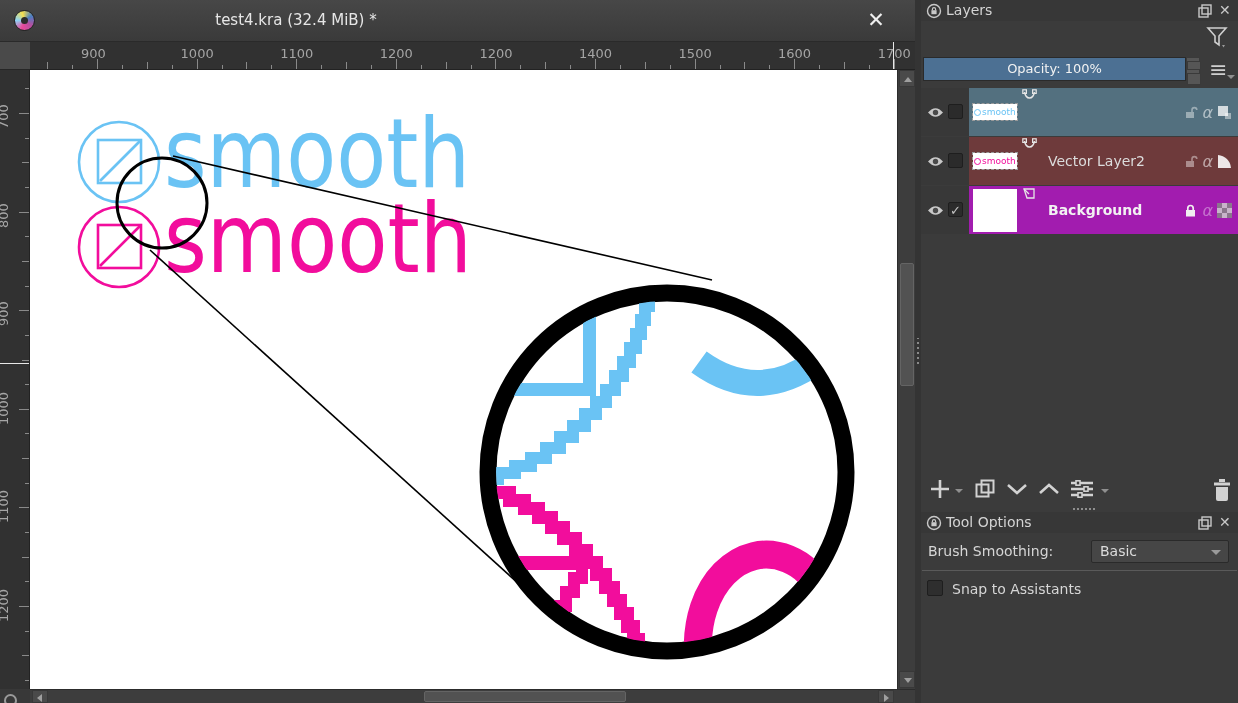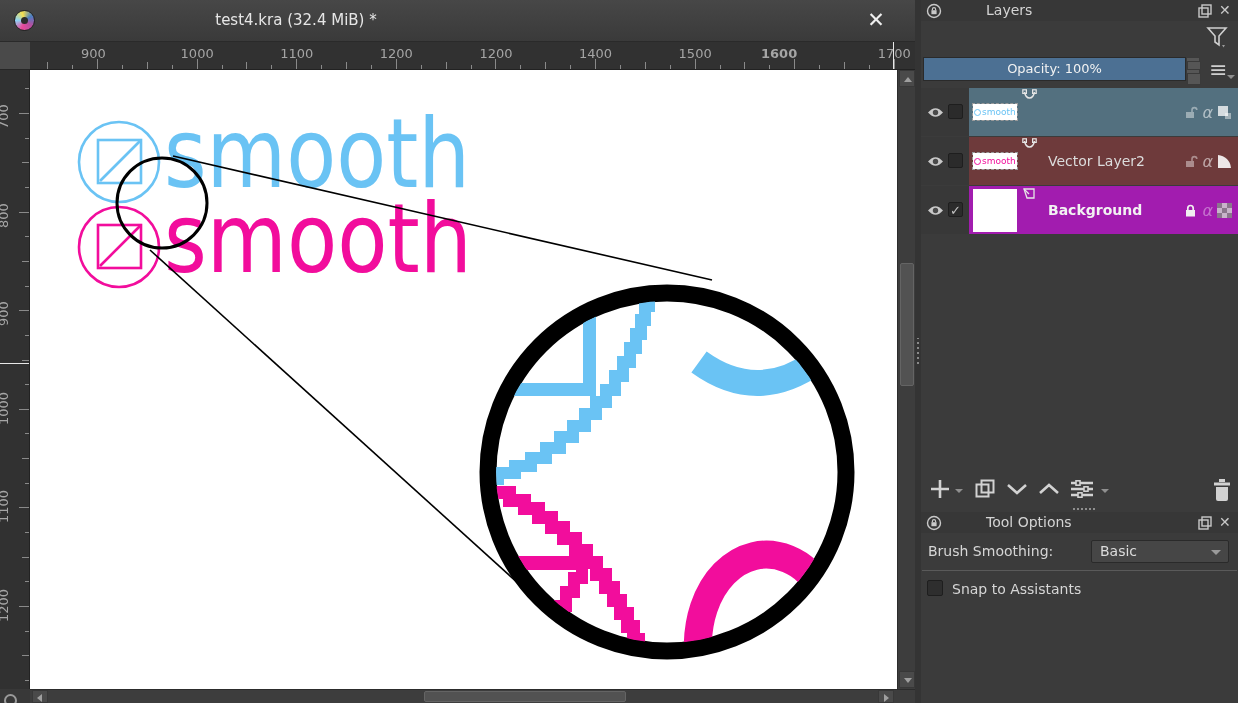--- a/index.html
+++ b/index.html
@@ -46,21 +46,21 @@
   .bl-circle { position:absolute; left:4px; top:694px; width:13px; height:13px; border:2px solid #9a9a9a; border-radius:50%; }
 
   
   .splitter { position:absolute; left:915px; top:0; width:6px; height:703px; background:#343434; }
   .splitter .dots { position:absolute; left:2px; top:338px; width:2px; height:26px;
     background:repeating-linear-gradient(0deg,#8a8a8a 0 2px,transparent 2px 5px); }
 
   
   .panel { position:absolute; left:921px; top:0; width:317px; height:703px; background:#3b3b3b; }
   .docker-header { position:absolute; left:0; width:317px; height:21px; background:#373737; }
-  .docker-title { position:absolute; left:25px; top:2px; color:#d4d4d4; font-size:14px;margin-left:40px; }
+  .docker-title { position:absolute; left:25px; top:2px; color:#d4d4d4; font-size:14px; }
   .hicon { position:absolute; top:3px; }
   .dropdown { position:absolute; background:#464646; border:1px solid #2a2a2a; border-radius:2px;
     color:#dcdcdc; font-size:14px; line-height:21px; padding-left:8px; }
   .dd-arrow { position:absolute; right:7px; top:9px; width:0; height:0;
     border-left:5px solid transparent; border-right:5px solid transparent; border-top:5px solid #9a9a9a; }
   .opacity { position:absolute; left:2px; top:57px; width:263px; height:24px; background:#4c7093;
     border:1px solid #2a2a2a; color:#f2f2f2; font-size:13px; text-align:center; line-height:22px; }
   .spinners { position:absolute; left:265px; top:57px; width:14px; height:24px; }
   .spinners div { position:absolute; left:0; width:14px; height:12px; background:#565656; border:1px solid #3a3a3a; }
   .tri-up { width:0;height:0;border-left:4px solid transparent;border-right:4px solid transparent;border-bottom:4px solid #b0b0b0; margin:3px auto; }
@@ -114,21 +114,21 @@
   <div class="ruler-corner"></div>
   <div class="h-ruler" id="hruler">
     <div class="mouse-marker-h" style="left:863px"></div>
   <span class="rlabel" style="left: 51px; top: 4px;">900</span>
       <span class="rlabel" style="left: 150.6px; top: 4px;">1000</span>
       <span class="rlabel" style="left: 250.2px; top: 4px;">1100</span>
       <span class="rlabel" style="left: 349.8px; top: 4px;">1200</span>
       <span class="rlabel" style="left: 449.4px; top: 4px;">1200</span>
       <span class="rlabel" style="left: 549px; top: 4px;">1400</span>
       <span class="rlabel" style="left: 648.6px; top: 4px;">1500</span>
-      <span class="rlabel" style="left: 731px; top: 4px; font-weight: bold;">1600</span>
+      <span class="rlabel" style="left: 748px; top: 4px;">1600</span>
       <span class="rlabel" style="left: 847.8px; top: 4px;">1700</span>
       <div class="tick" style="left: 17.2px; width: 1px; height: 7px; bottom: 0px;"></div>
       <div class="tick" style="left: 42.1px; width: 1px; height: 4px; bottom: 0px;"></div>
       <div class="tick" style="left: 67px; width: 1px; height: 10px; bottom: 0px;"></div>
       <div class="tick" style="left: 91.9px; width: 1px; height: 4px; bottom: 0px;"></div>
       <div class="tick" style="left: 116.8px; width: 1px; height: 7px; bottom: 0px;"></div>
       <div class="tick" style="left: 141.7px; width: 1px; height: 4px; bottom: 0px;"></div>
       <div class="tick" style="left: 166.6px; width: 1px; height: 10px; bottom: 0px;"></div>
       <div class="tick" style="left: 191.5px; width: 1px; height: 4px; bottom: 0px;"></div>
       <div class="tick" style="left: 216.4px; width: 1px; height: 7px; bottom: 0px;"></div>

